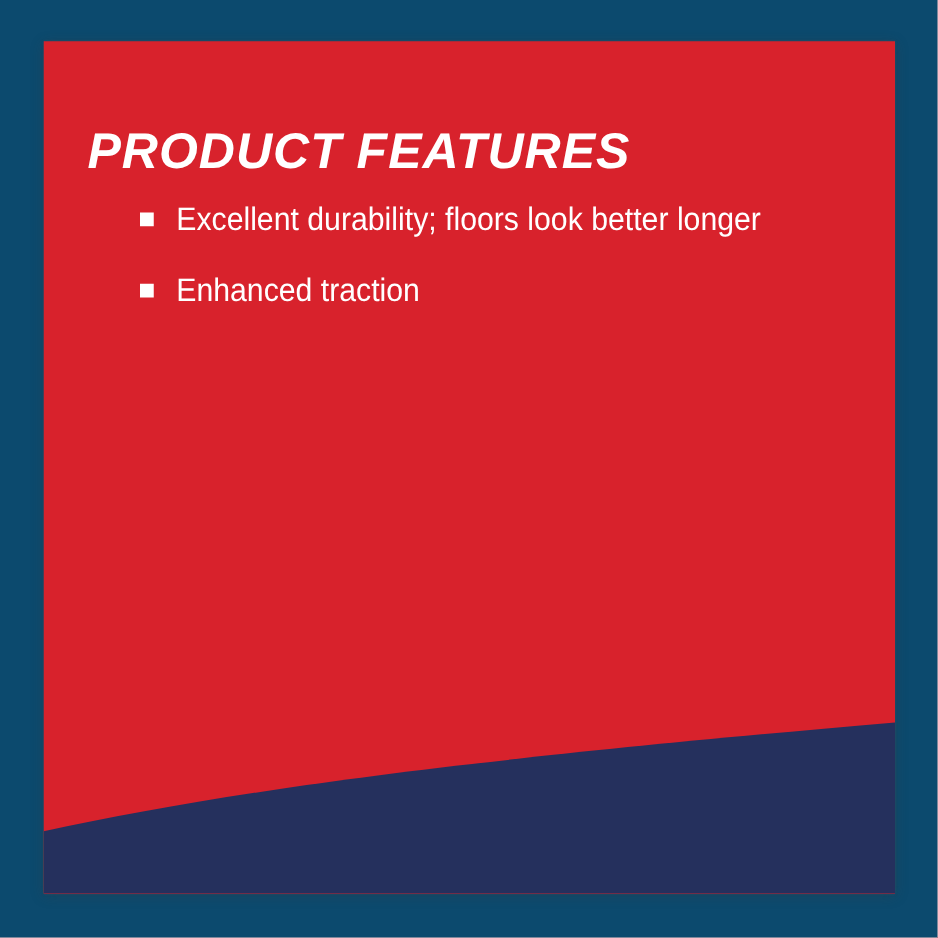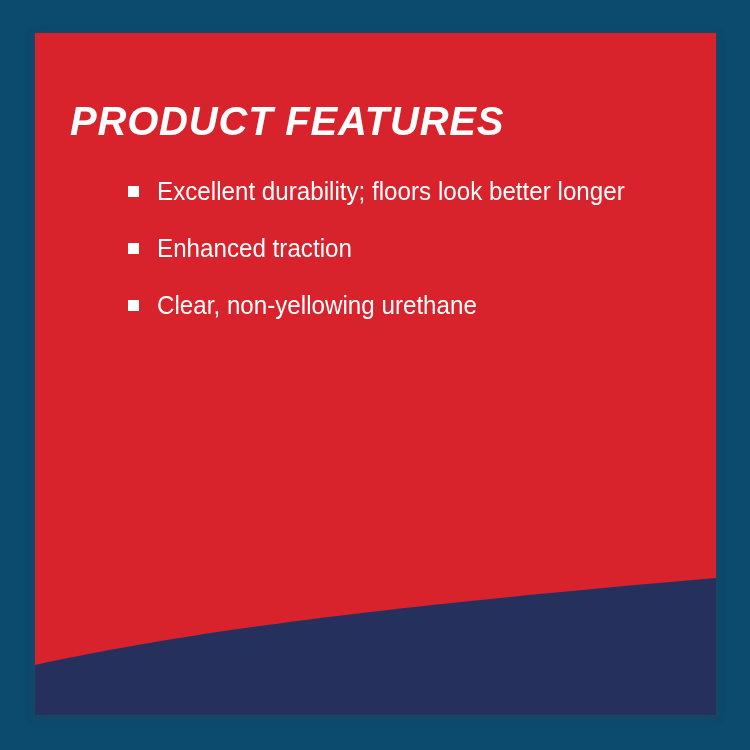--- a/index.html
+++ b/index.html
@@ -48,21 +48,21 @@
     letter-spacing: 0.8px;
     line-height: 40px;
     white-space: nowrap;
   }
 
   
   #features-list {
     position: absolute;
     left: 77px;
     top: 128px;
-    margin: 16px;
+    margin: 0;
     padding: 0;
     list-style: none;
     width: 600px;
   }
   #features-list li {
     position: relative;
     height: 57px;
     line-height: 28px;
     padding-left: 29px;
     color: #ffffff;
@@ -119,24 +119,20 @@
       <li>
         <span class="bullet-square"></span>
         <span class="feature-text">Excellent durability; floors look better longer</span>
       </li>
 
       <li>
         <span class="bullet-square"></span>
         <span class="feature-text">Enhanced traction</span>
       </li>
 
-      <li>
-        <span class="bullet-square"></span>
-        <span class="feature-text">Clear, non-yellowing urethane</span>
-      </li>
 
 
 
     </ul>
 
     <svg id="navy-wave" viewBox="0 0 681 160" preserveAspectRatio="none">
       <path d="M0,110 C150,78 320,54 681,23 L681,160 L0,160 Z" fill="#25305d"></path>
     </svg>
 
 

